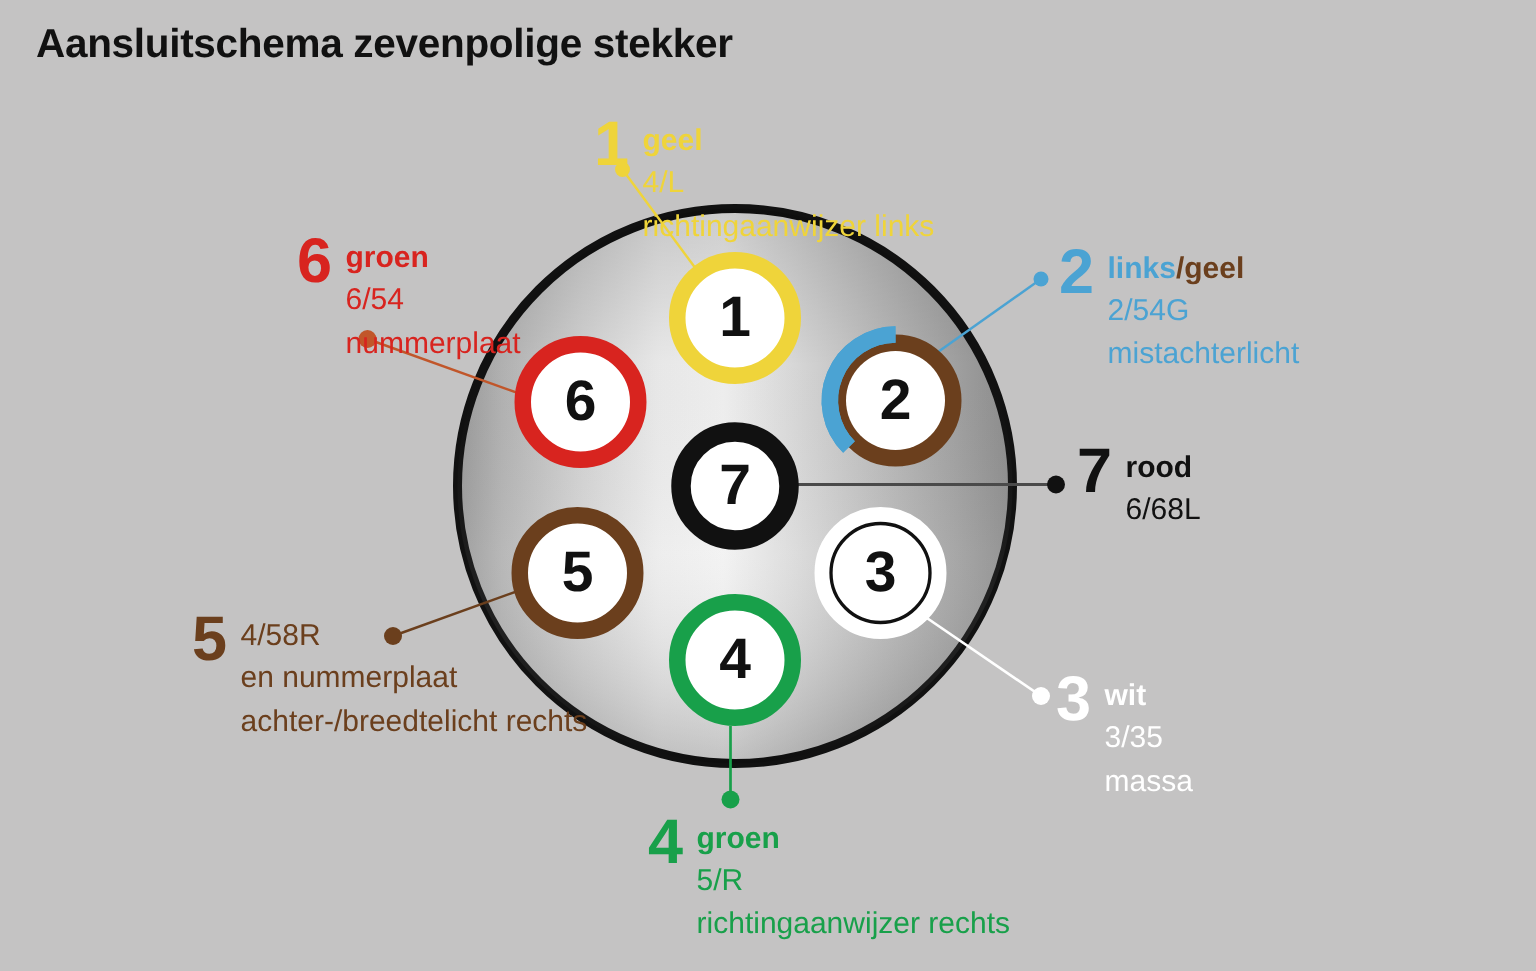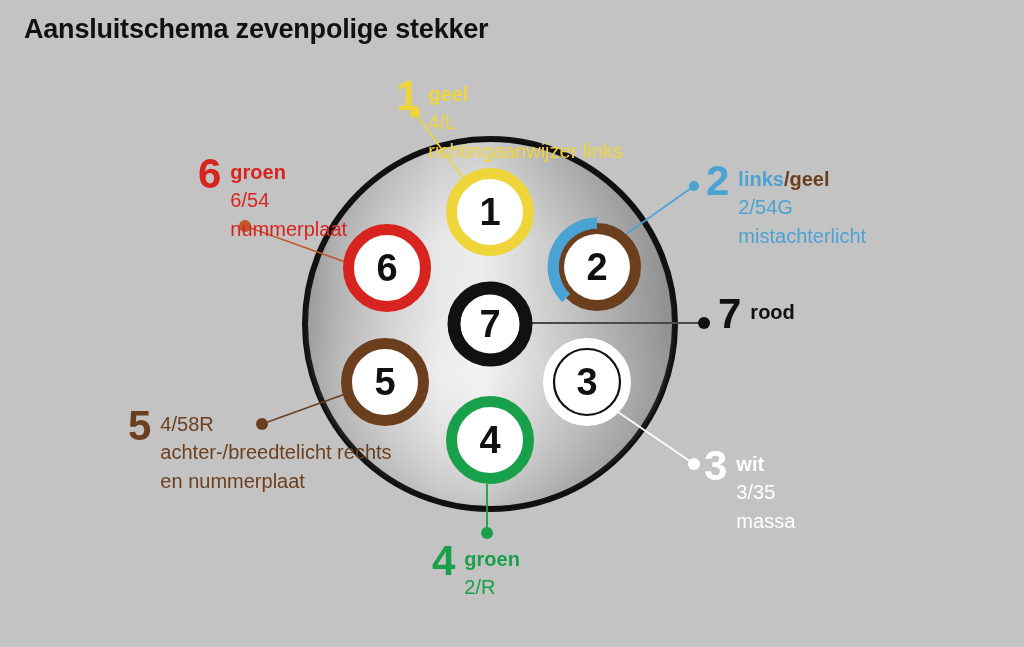--- a/index.html
+++ b/index.html
@@ -184,46 +184,48 @@
       <span class="ln b"><span>links</span><span style="color:#6b3f1d;">/geel</span></span>
       <span class="ln">2/54G</span>
       <span class="ln">mistachterlicht</span>
     </div>
   </div>
 
   <div class="callout leftnum" style="left:718px; top:298px; color:#111111;">
     <div class="callout-num">7</div>
     <div class="callout-lines">
       <span class="ln b">rood</span>
+      <span class="ln">6/68L</span>
     </div>
   </div>
 
   <div class="callout leftnum" style="left:704px; top:450px; color:#ffffff;">
     <div class="callout-num">3</div>
     <div class="callout-lines">
       <span class="ln b">wit</span>
       <span class="ln">3/35</span>
       <span class="ln">massa</span>
     </div>
   </div>
 
   <div class="callout leftnum" style="left:432px; top:545px; color:#18a04a;">
     <div class="callout-num">4</div>
     <div class="callout-lines">
       <span class="ln b">groen</span>
-      <span class="ln">2/R</span>
+      <span class="ln">5/R</span>
+      <span class="ln">richtingaanwijzer rechts</span>
     </div>
   </div>
 
   <div class="callout leftnum" style="left:128px; top:410px; color:#6b3f1d;">
     <div class="callout-num">5</div>
     <div class="callout-lines">
       <span class="ln">4/58R</span>
+      <span class="ln">en nummerplaat</span>
       <span class="ln">achter-/breedtelicht rechts</span>
-      <span class="ln">en nummerplaat</span>
     </div>
   </div>
 
   <div class="callout leftnum" style="left:198px; top:158px; color:#d8241f;">
     <div class="callout-num">6</div>
     <div class="callout-lines">
       <span class="ln b">groen</span>
       <span class="ln">6/54</span>
       <span class="ln">nummerplaat</span>
     </div>

